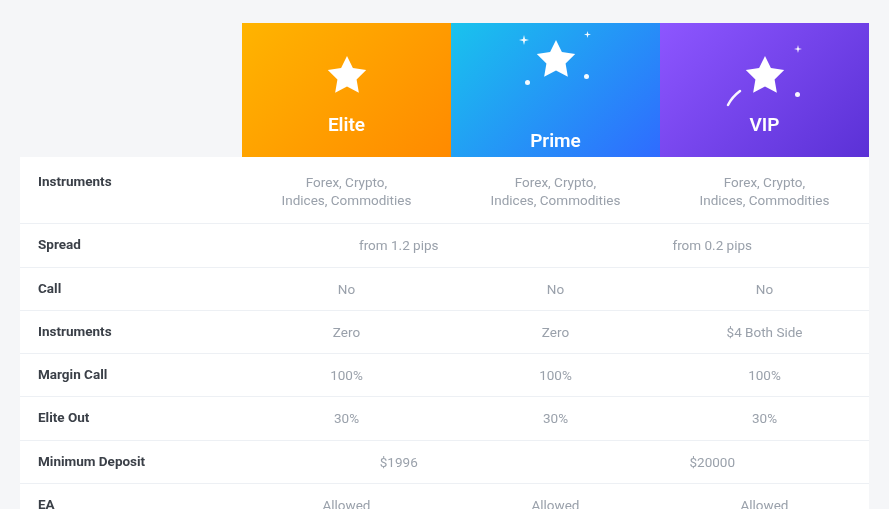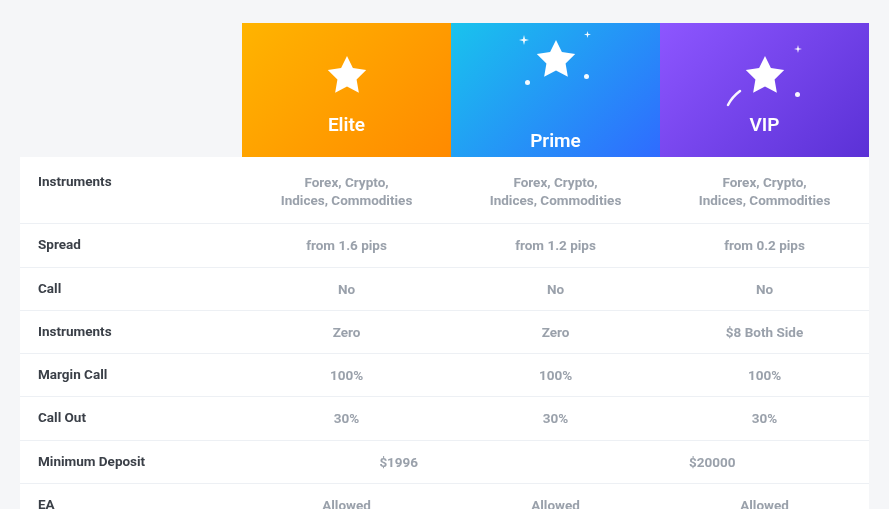--- a/index.html
+++ b/index.html
@@ -70,21 +70,21 @@
     font-size: 13.5px;
     font-weight: 700;
     color: #3a3f47;
   }
   .value-cell {
     flex: 1;
     text-align: center;
     padding: 12px 10px;
     font-size: 13.5px;
     color: #9aa1ab;
-    font-weight: 700;
+    font-weight: 400;
     line-height: 1.35;
   }
   .row-tall .label-cell,
   .row-tall .value-cell {
     padding-top: 16px;
     padding-bottom: 14px;
   }
 </style>
 </head>
 <body>
@@ -135,44 +135,43 @@
     </div>
 
 <div class="data-row row-tall">
       <div class="label-cell">Instruments</div>
       <div class="value-cell">Forex, Crypto,<br>Indices, Commodities</div>
       <div class="value-cell">Forex, Crypto,<br>Indices, Commodities</div>
       <div class="value-cell">Forex, Crypto,<br>Indices, Commodities</div>
     </div>
     <div class="data-row">
       <div class="label-cell">Spread</div>
-      <div class="value-cell">from 1.6 pips</div>
       <div class="value-cell">from 1.2 pips</div>
       <div class="value-cell">from 0.2 pips</div>
     </div>
     <div class="data-row">
       <div class="label-cell">Call</div>
       <div class="value-cell">No</div>
       <div class="value-cell">No</div>
       <div class="value-cell">No</div>
     </div>
     <div class="data-row">
       <div class="label-cell">Instruments</div>
       <div class="value-cell">Zero</div>
       <div class="value-cell">Zero</div>
-      <div class="value-cell">$8 Both Side</div>
+      <div class="value-cell">$4 Both Side</div>
     </div>
     <div class="data-row">
       <div class="label-cell">Margin Call</div>
       <div class="value-cell">100%</div>
       <div class="value-cell">100%</div>
       <div class="value-cell">100%</div>
     </div>
     <div class="data-row">
-      <div class="label-cell">Call Out</div>
+      <div class="label-cell">Elite Out</div>
       <div class="value-cell">30%</div>
       <div class="value-cell">30%</div>
       <div class="value-cell">30%</div>
     </div>
     <div class="data-row">
       <div class="label-cell">Minimum Deposit</div>
       <div class="value-cell">$1996</div>
       <div class="value-cell">$20000</div>
     </div>
     <div class="data-row">

